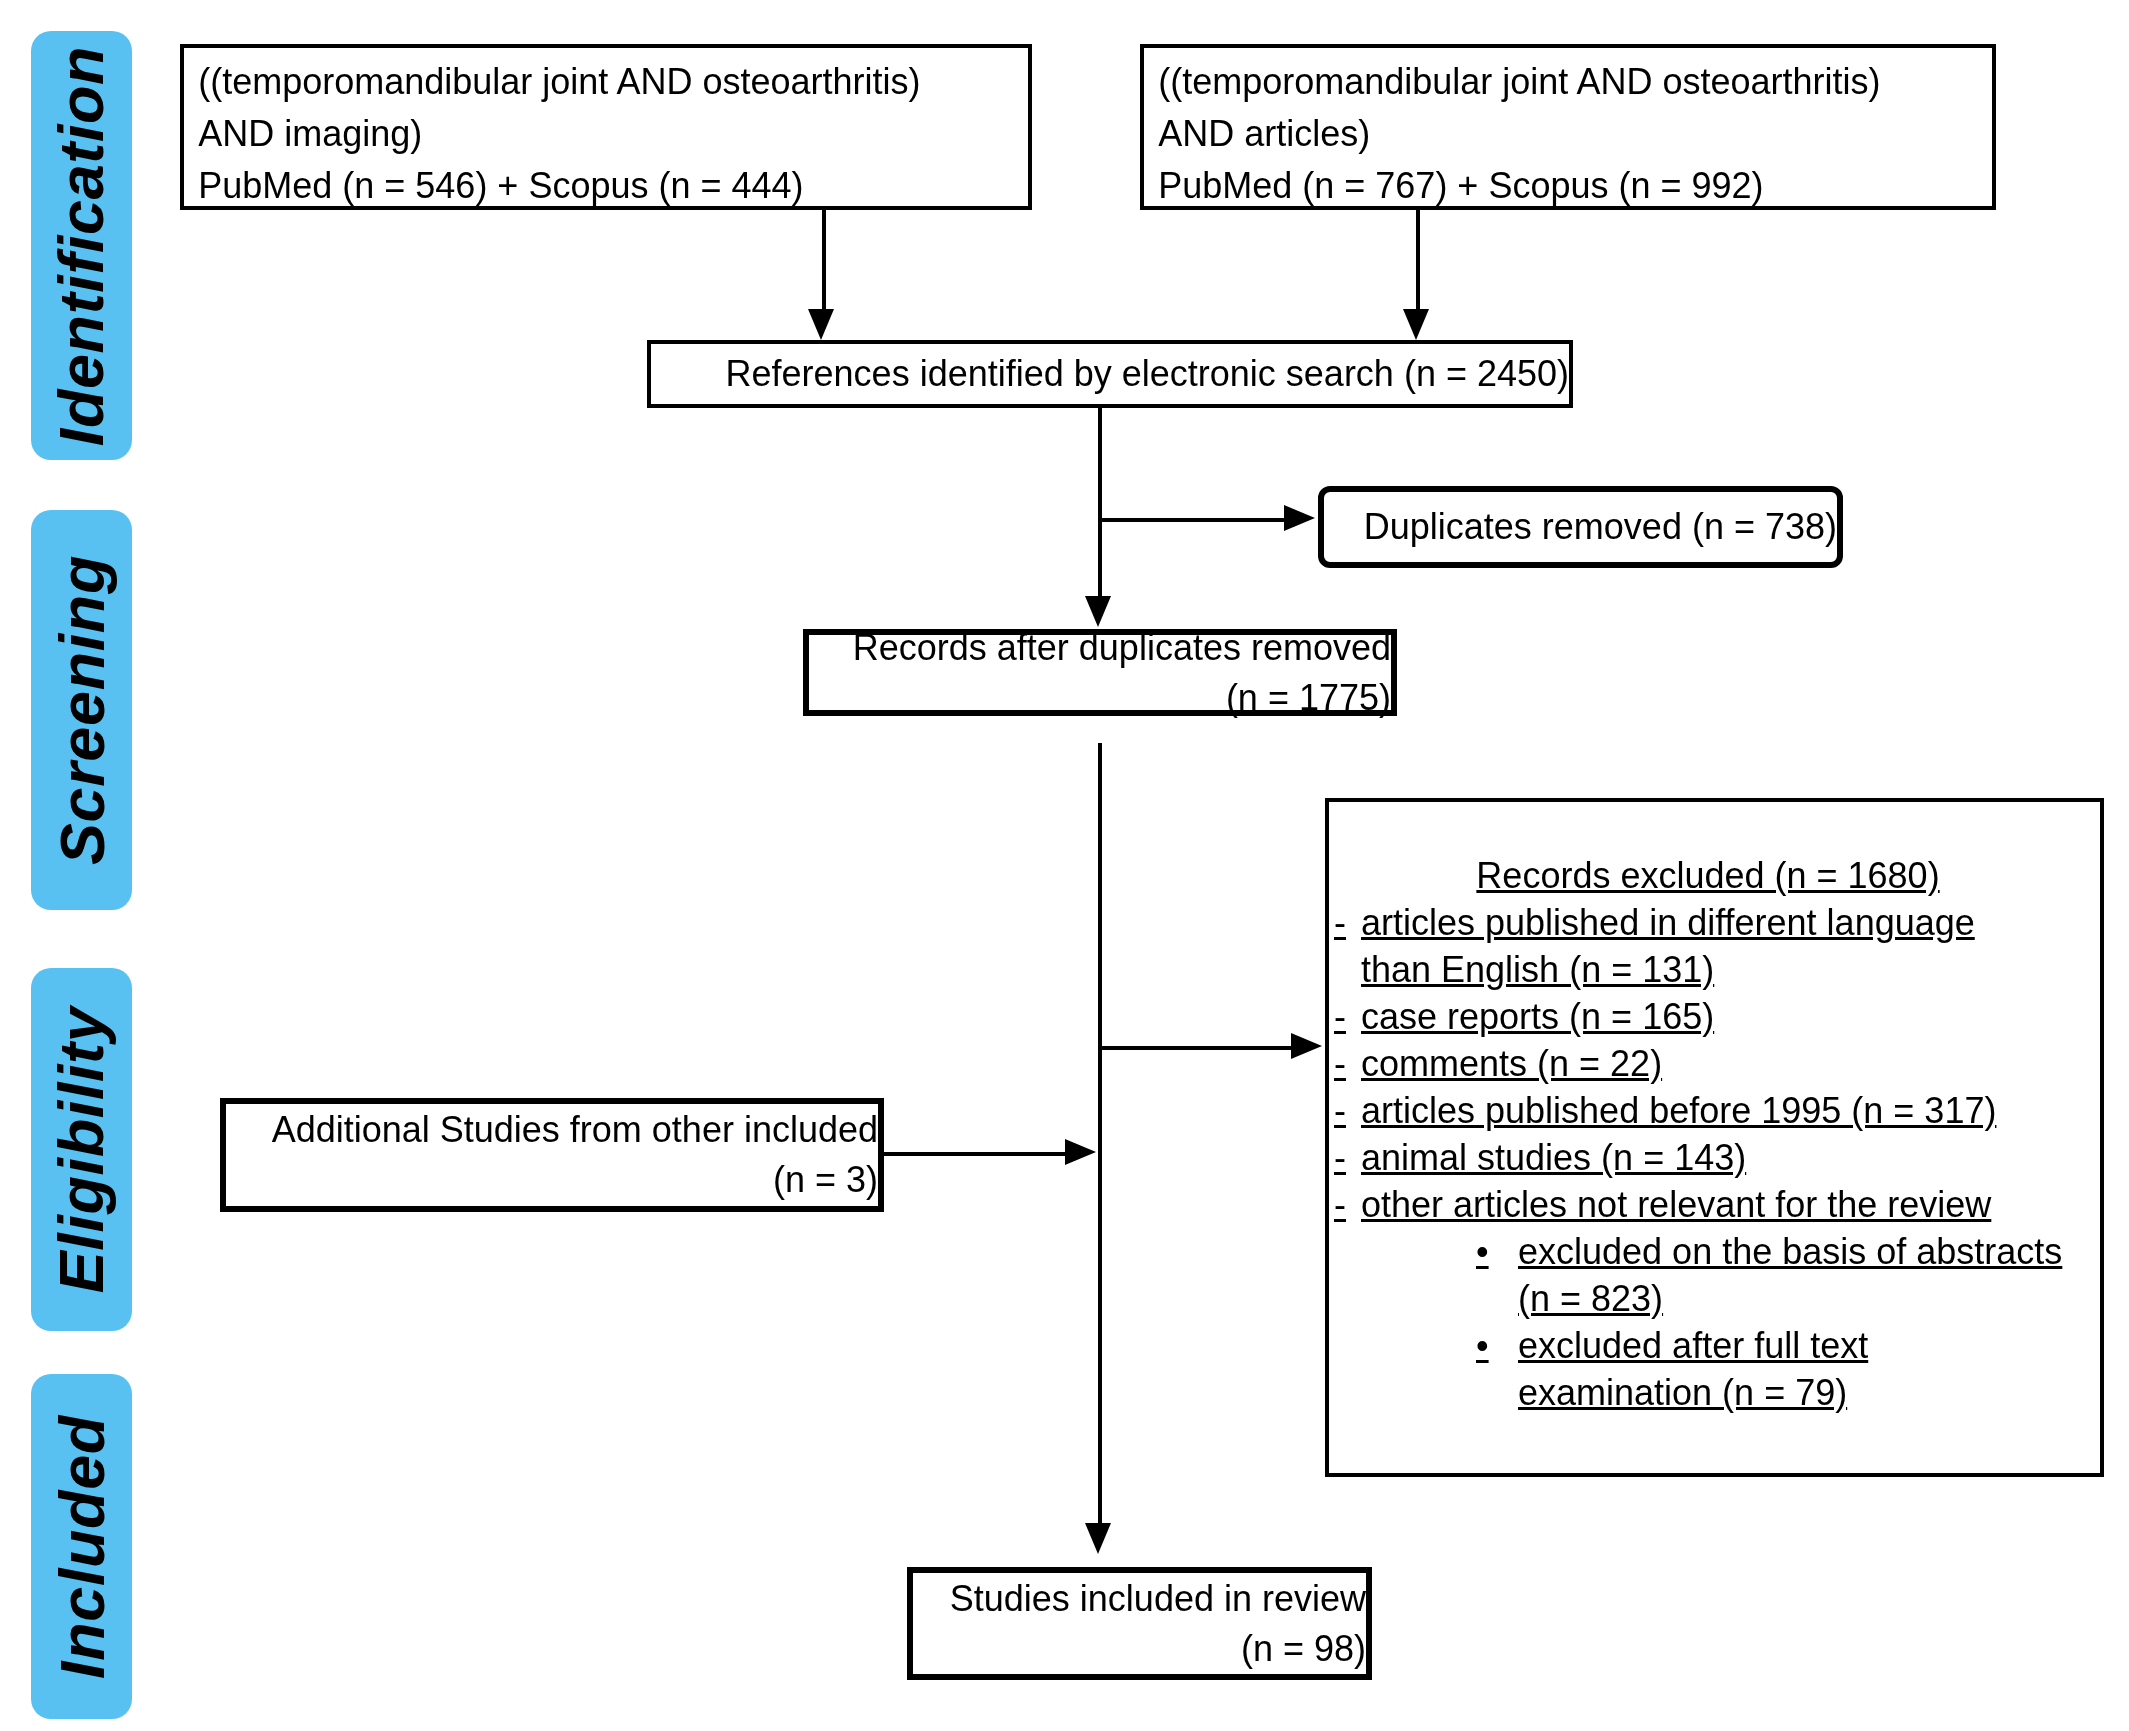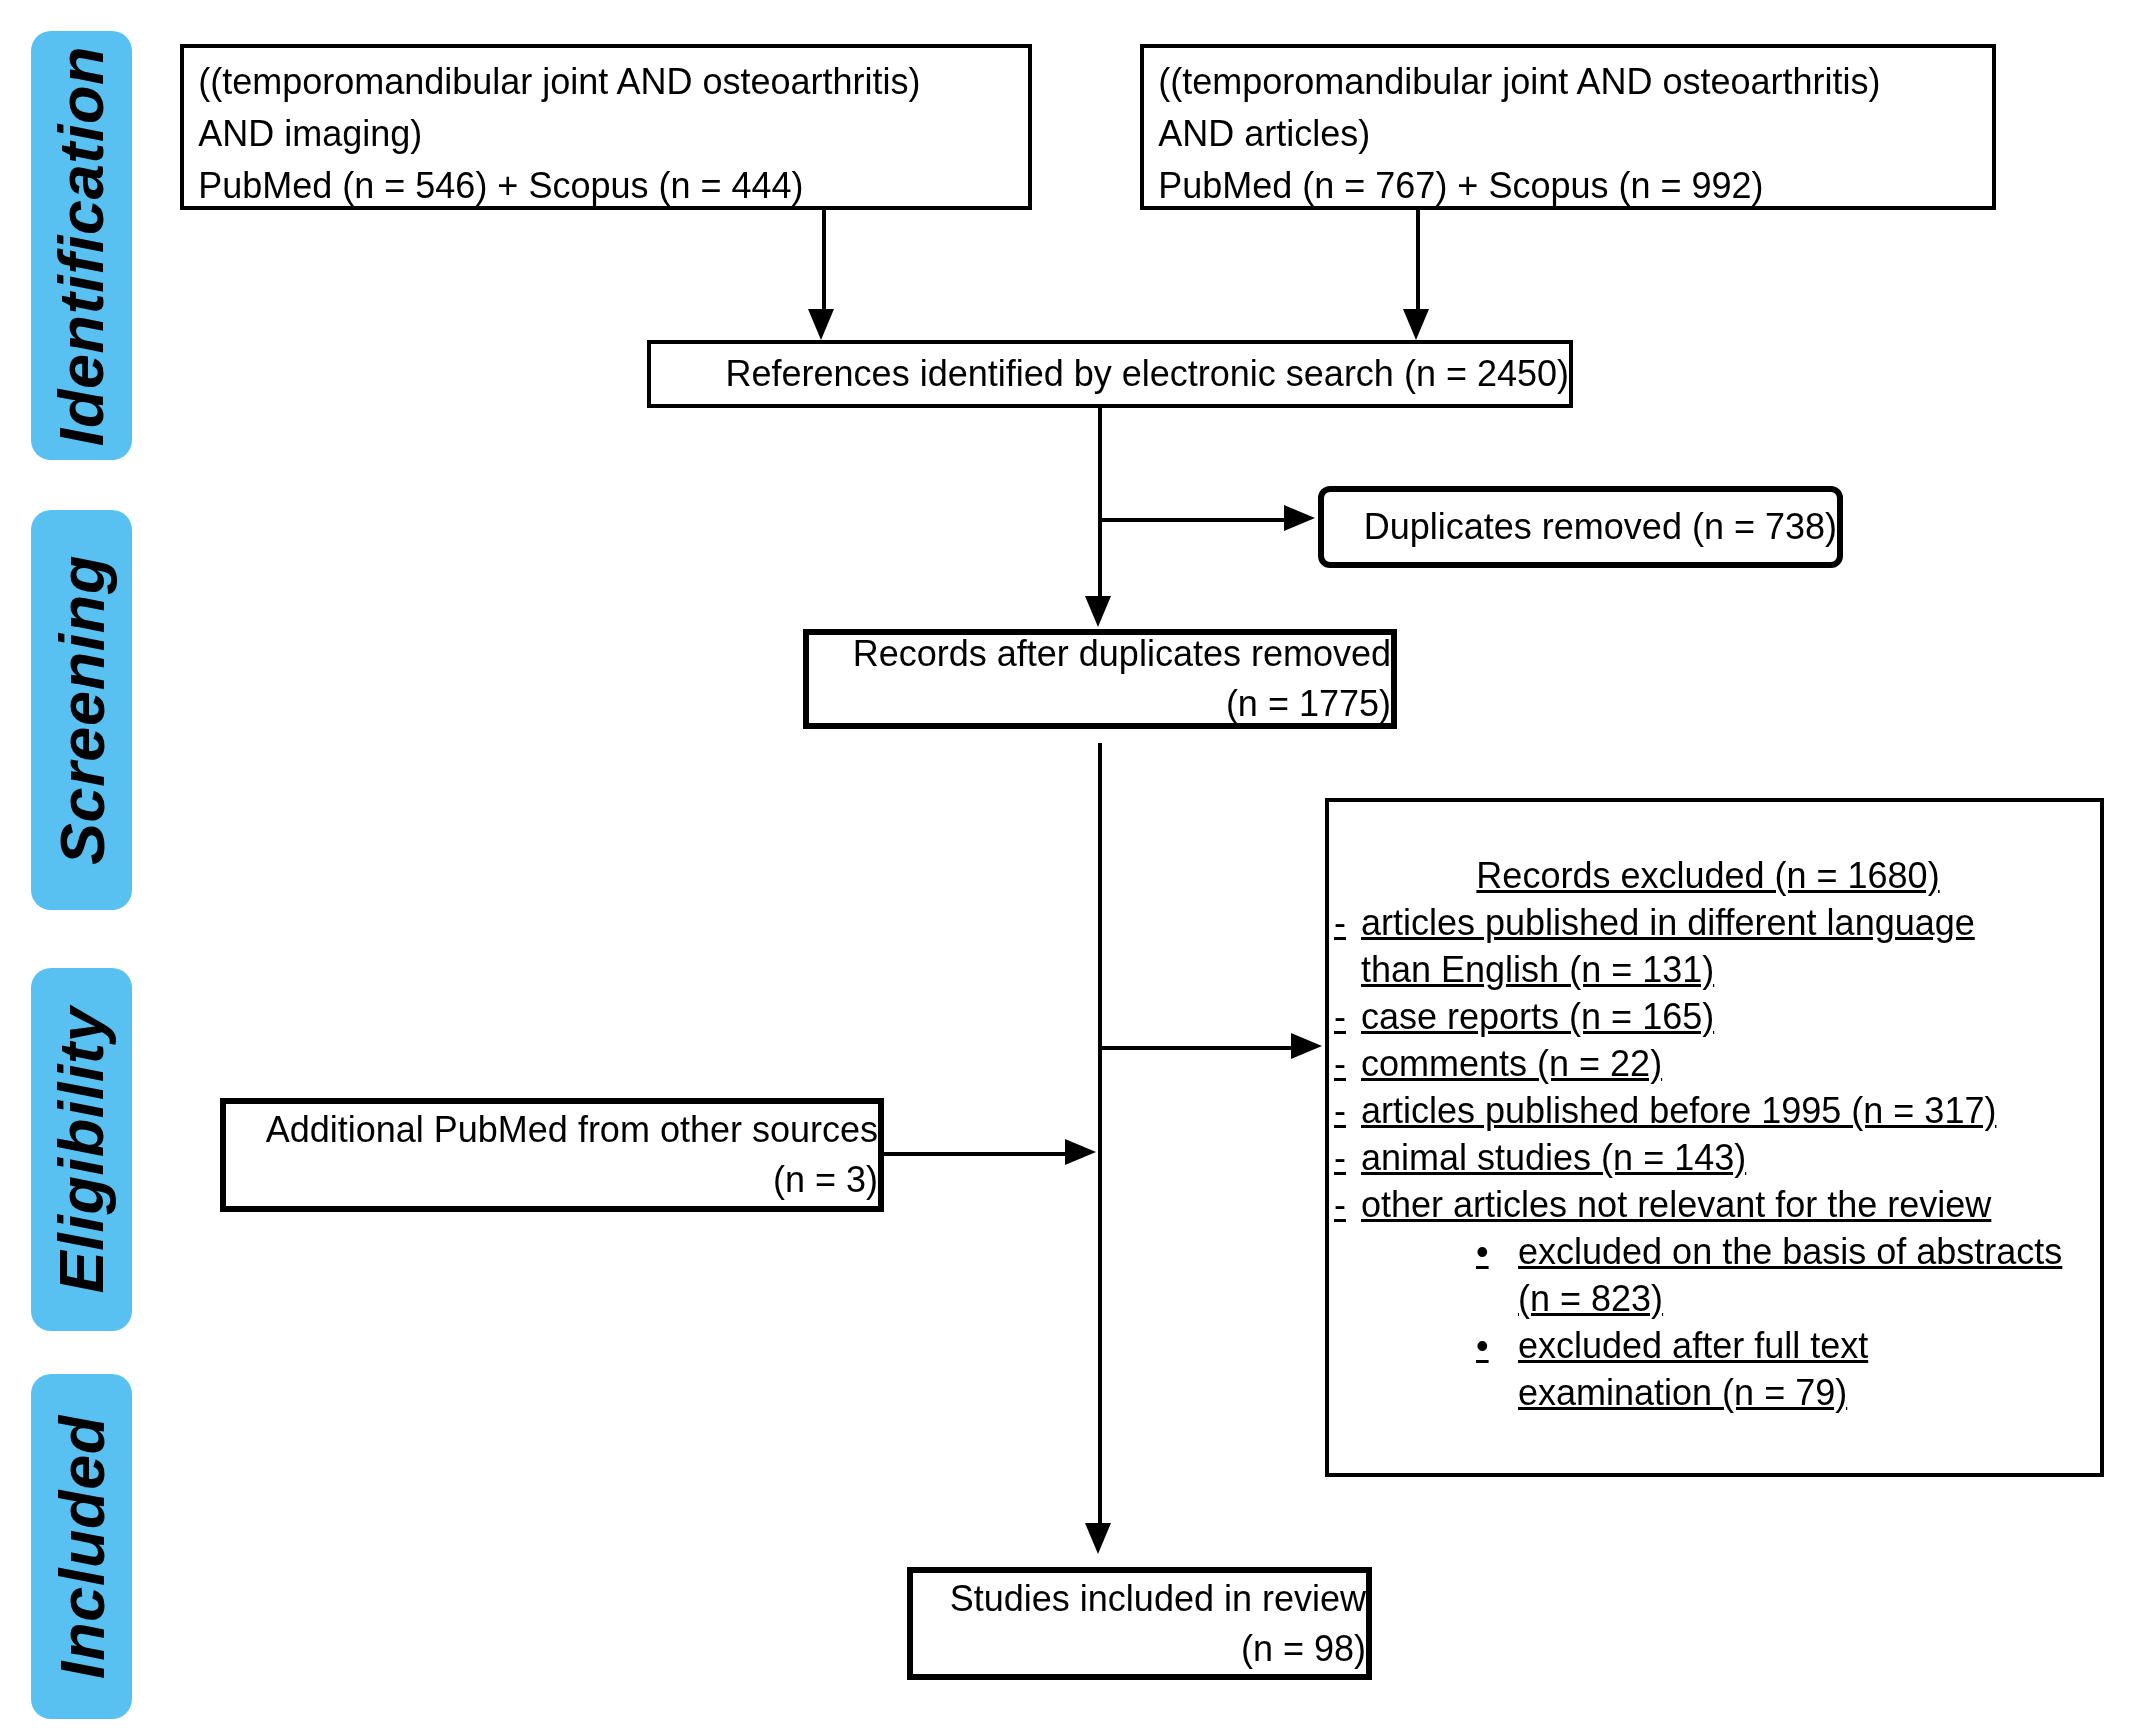--- a/index.html
+++ b/index.html
@@ -104,21 +104,21 @@
   </div>
   <div>
     <div class="hline" style="left:1100px;top:518px;width:184px;"></div>
     <div class="head-right" style="left:1284px;top:505px;"></div>
   </div>
 
   <div class="fbox thick center nowrap" style="left:1318px;top:486px;width:525px;height:82px;border-radius:12px;">
     <div>Duplicates removed (n = 738)</div>
   </div>
 
-  <div class="fbox thick center" style="left:803px;top:629px;width:594px;height:100px;">
+  <div class="fbox thick center" style="left:803px;top:629px;width:594px;height:87px;">
     <div>Records after duplicates removed</div>
     <div>(n = 1775)</div>
   </div>
 
   <div>
     <div class="vline" style="left:1098px;top:743px;height:780px;"></div>
     <div class="head-down" style="left:1085px;top:1523px;"></div>
   </div>
   <div>
     <div class="hline" style="left:1100px;top:1046px;width:191px;"></div>
@@ -155,21 +155,21 @@
       <span class="ex-marker">•</span>
       <span class="ex-text">excluded on the basis of abstracts (n = 823)</span>
     </div>
     <div class="ex-row lvl2">
       <span class="ex-marker">•</span>
       <span class="ex-text">excluded after full text examination (n = 79)</span>
     </div>
   </div>
 
   <div class="fbox thick center" style="left:220px;top:1098px;width:664px;height:114px;">
-    <div class="nowrap">Additional PubMed from other sources</div>
+    <div class="nowrap">Additional Studies from other included</div>
     <div>(n = 3)</div>
   </div>
   <div>
     <div class="hline" style="left:883px;top:1152px;width:182px;"></div>
     <div class="head-right" style="left:1065px;top:1139px;"></div>
   </div>
 
   <div class="fbox thick center" style="left:868px;top:1567px;width:465px;height:113px;margin-left:39px;">
     <div>Studies included in review</div>
     <div>(n = 98)</div>

